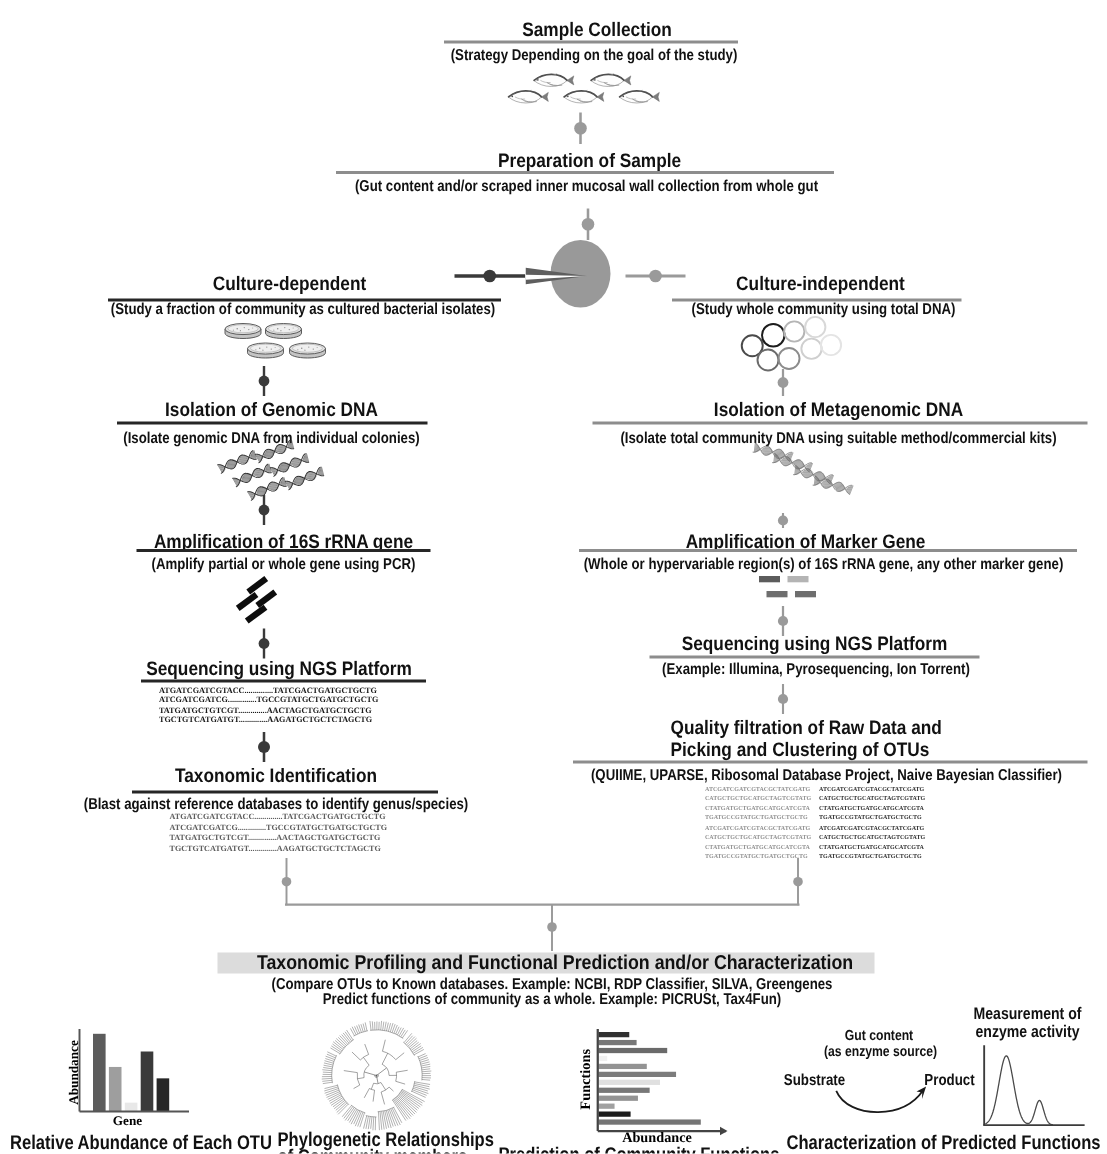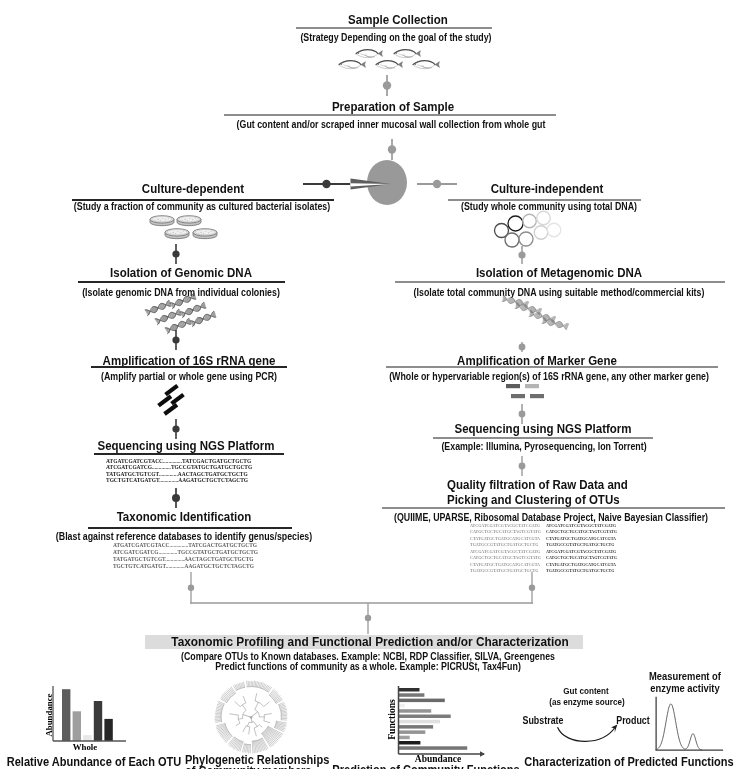--- a/index.html
+++ b/index.html
@@ -729,21 +729,21 @@
         <rect x="14.0" y="8.2" width="8.4" height="51.8" fill="#5c5c5c"></rect>
         <rect x="24.6" y="30.3" width="8.4" height="29.7" fill="#9e9e9e"></rect>
         <rect x="35.2" y="54.1" width="8.4" height="5.9" fill="#e8e8e8"></rect>
         <rect x="45.8" y="20.0" width="8.4" height="40.0" fill="#3a3a3a"></rect>
         <rect x="56.4" y="37.9" width="8.4" height="22.1" fill="#262626"></rect>
         <line x1="5" y1="5" x2="5" y2="60" stroke="#555" stroke-width="1.3"></line>
         <line x1="5" y1="60" x2="78" y2="60" stroke="#555" stroke-width="1.3"></line>
       </svg>
     </div>
     <div class="abs" style="left:21px;top:698px;width:56px;height:10px;font-family:'Liberation Serif',serif;font-weight:bold;font-size:8.8px;line-height:10px;transform:rotate(-90deg);transform-origin:center center;text-align:center;">Abundance</div>
-    <div class="abs" style="left:55px;top:730px;width:60px;font-family:'Liberation Serif',serif;font-weight:bold;font-size:8.8px;text-align:center;">Whole</div>
+    <div class="abs" style="left:55px;top:730px;width:60px;font-family:'Liberation Serif',serif;font-weight:bold;font-size:8.8px;text-align:center;">Gene</div>
     <div class="abs cap" style="left:-76px;top:742px;width:340px;">Relative Abundance of Each OTU</div>
     <div class="rule" style="left:0px;top:759.5px;width:181px;height:2px;"></div>
     <div class="abs" style="left:212px;top:666px;width:78px;height:78px;">
       <svg width="78" height="78" viewBox="0 0 100 100">
         <line x1="50.40" y1="49.70" x2="58.58" y2="43.54" stroke="#5a5a5a" stroke-width="0.55"></line>
         <line x1="54.82" y1="40.41" x2="59.57" y2="30.96" stroke="#5a5a5a" stroke-width="0.48"></line>
         <line x1="55.10" y1="29.32" x2="57.54" y2="19.43" stroke="#5a5a5a" stroke-width="0.48"></line>
         <path d="M44.51 11.39 A39.00 39.00 0 0 1 72.82 18.37" fill="none" stroke="#5a5a5a" stroke-width="0.42"></path>
         <line x1="45.33" y1="11.28" x2="44.38" y2="3.37" stroke="#5a5a5a" stroke-width="0.4"></line>
         <line x1="46.99" y1="11.12" x2="46.41" y2="3.70" stroke="#5a5a5a" stroke-width="0.4"></line>

